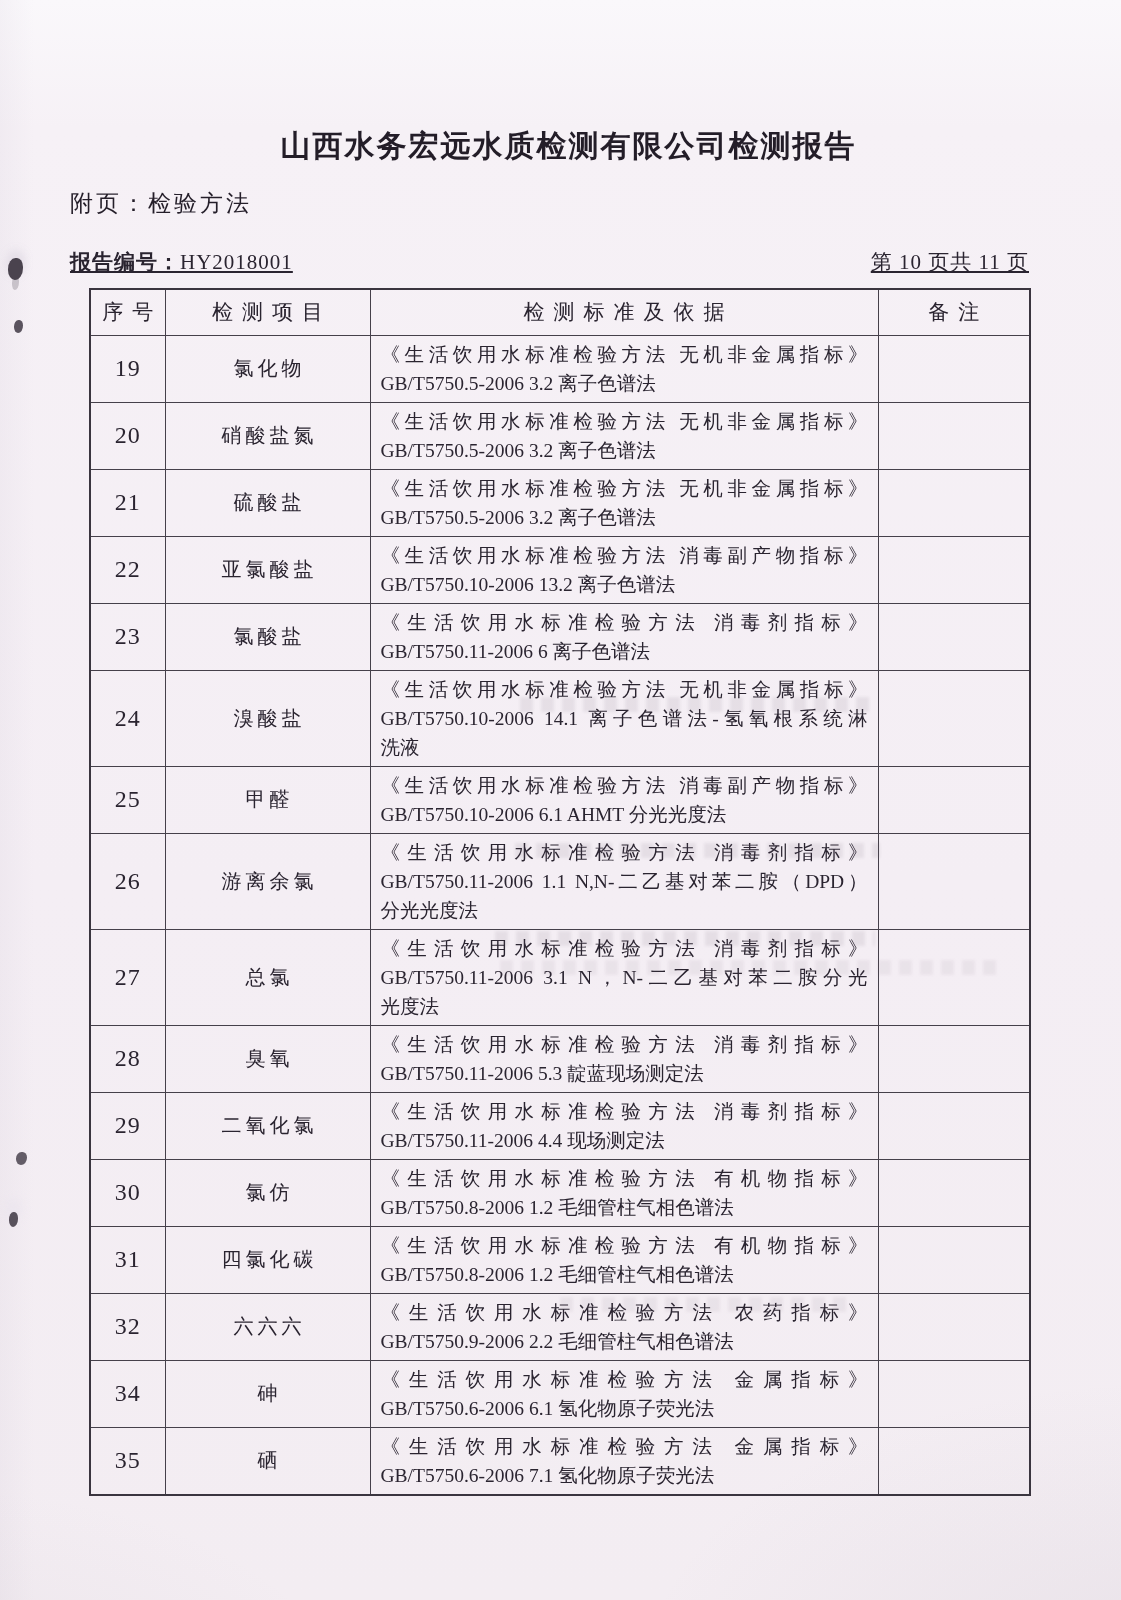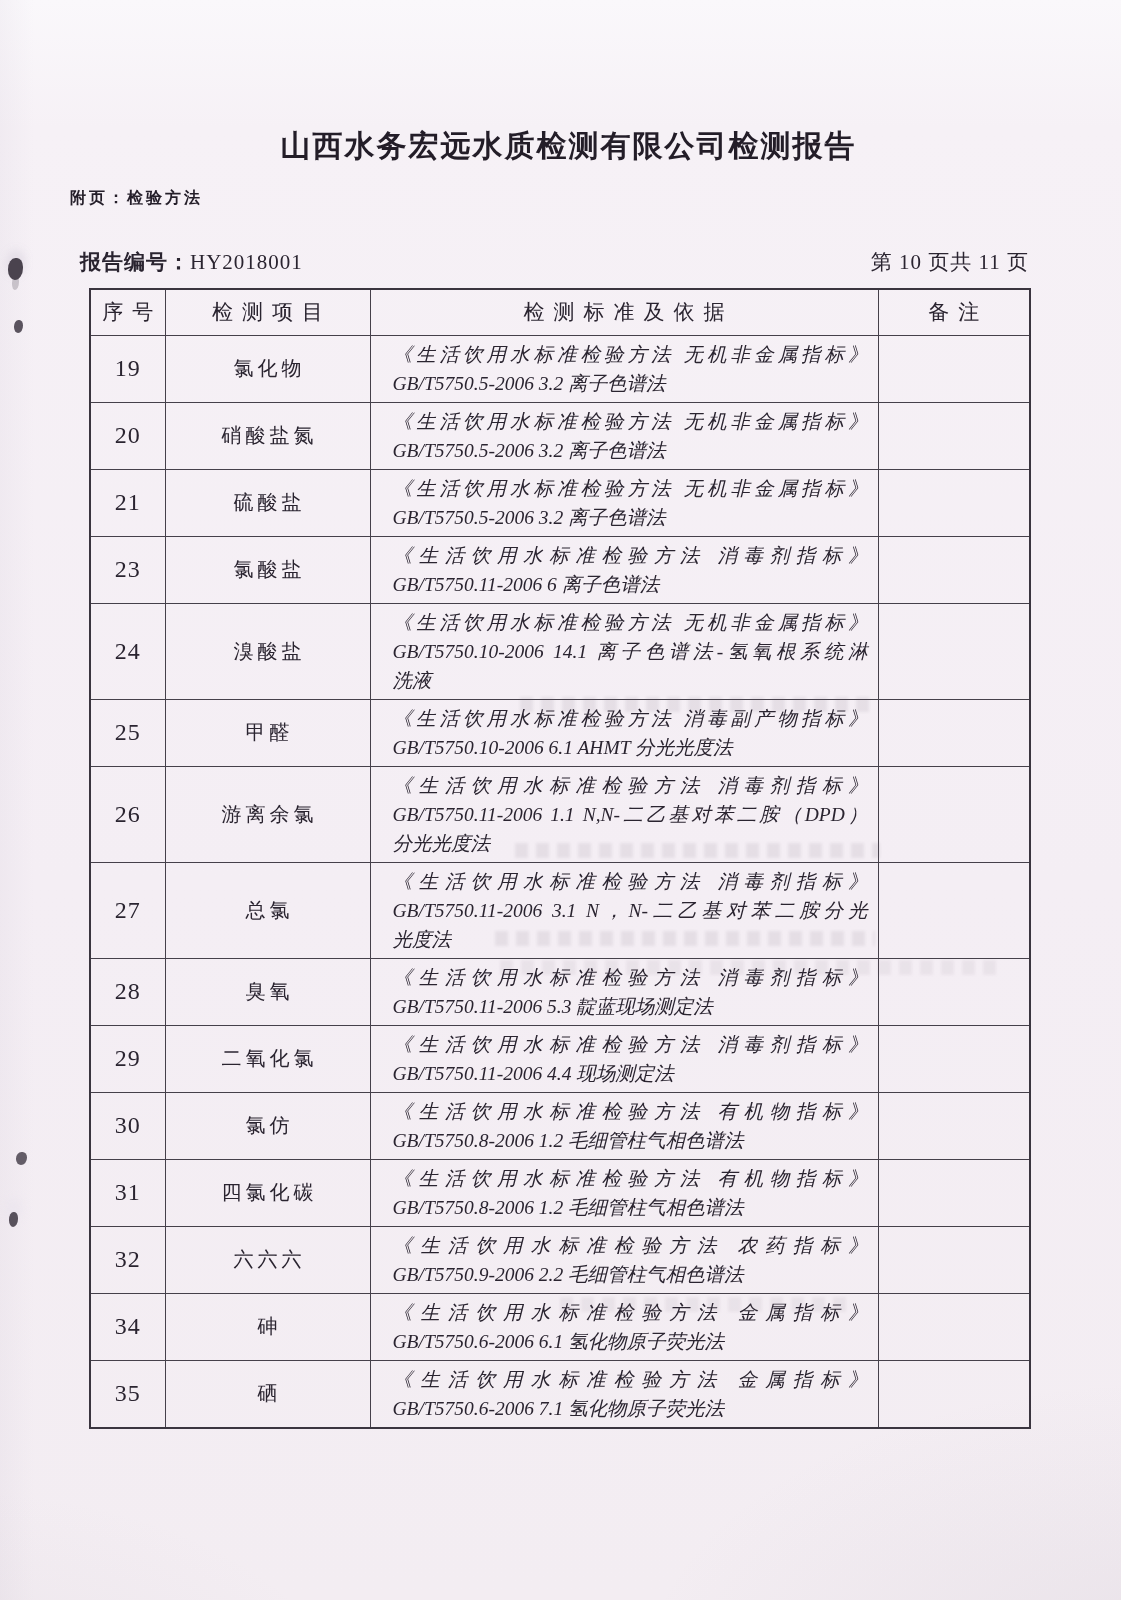--- a/index.html
+++ b/index.html
@@ -20,26 +20,26 @@
   .doc-title {
     position:absolute; top:126px; left:16px; right:0;
     text-align:center;
     font-family:"Liberation Sans","DejaVu Sans",sans-serif;
     font-weight:bold; font-size:30px; letter-spacing:2px;
     color:#231d28;
   }
   .doc-subtitle {
     position:absolute; top:188px; left:70px;
     font-family:"Liberation Sans","DejaVu Sans",sans-serif;
-    font-weight:bold; font-size:16px; letter-spacing:3px;
+    font-weight:normal; font-size:23px; letter-spacing:3px;
     color:#241e29;
   }
   .report-line {
-    position:absolute; top:248px; left:80px; right:92px;
-    display:flex; justify-content:space-between; align-items:baseline;
+    position:absolute; top:248px; left:70px; right:92px;
+    display:flex; justify-content:space-between; align-items:baseline;text-decoration:underline;
   }
   .report-no {
     font-size:21px; letter-spacing:1px;
   }
   .report-no .lbl {
     font-family:"Liberation Sans","DejaVu Sans",sans-serif;
     font-weight:bold;
   }
   .report-no .val { font-family:"Liberation Serif",serif; }
   .page-indicator { font-size:21px; letter-spacing:1px; }
@@ -61,21 +61,21 @@
   table.methods { border:2px solid #3a353f; }
   table.methods th {
     height:46px; font-weight:normal;
     font-size:21px; letter-spacing:9px; text-indent:9px;
     text-align:center; color:#2a2430;
   }
   td.c-no { text-align:center; font-size:24px; letter-spacing:1px; }
   td.c-item {
     text-align:center; font-size:20px; letter-spacing:4px; text-indent:4px;margin-top:26px;
   }
-  td.c-std { padding:4px 10px 4px 22px;font-style:italic; }
+  td.c-std { padding:4px 10px 4px 10px; }
   .std-line {
     font-size:19.5px; line-height:29px; color:#2a2430;
     white-space:normal;
   }
   .std-line.just { text-align:justify; text-align-last:justify; }
   tr.normal td.c-std { height:62px; }
   tr.tall td.c-std { height:90px; }
   td.c-remark { }
 
   
@@ -148,20 +148,29 @@
       <tr class="normal">
         <td class="c-no">21</td>
         <td class="c-item">硫酸盐</td>
         <td class="c-std">
           <div class="std-line just">《生活饮用水标准检验方法 无机非金属指标》</div>
           <div class="std-line">GB/T5750.5-2006  3.2 离子色谱法</div>
         </td>
         <td class="c-remark"></td>
       </tr>
       <tr class="normal">
+        <td class="c-no">22</td>
+        <td class="c-item">亚氯酸盐</td>
+        <td class="c-std">
+          <div class="std-line just">《生活饮用水标准检验方法 消毒副产物指标》</div>
+          <div class="std-line">GB/T5750.10-2006 13.2 离子色谱法</div>
+        </td>
+        <td class="c-remark"></td>
+      </tr>
+      <tr class="normal">
         <td class="c-no">23</td>
         <td class="c-item">氯酸盐</td>
         <td class="c-std">
           <div class="std-line just">《生活饮用水标准检验方法 消毒剂指标》</div>
           <div class="std-line">GB/T5750.11-2006 6 离子色谱法</div>
         </td>
         <td class="c-remark"></td>
       </tr>
       <tr class="tall">
         <td class="c-no">24</td>

